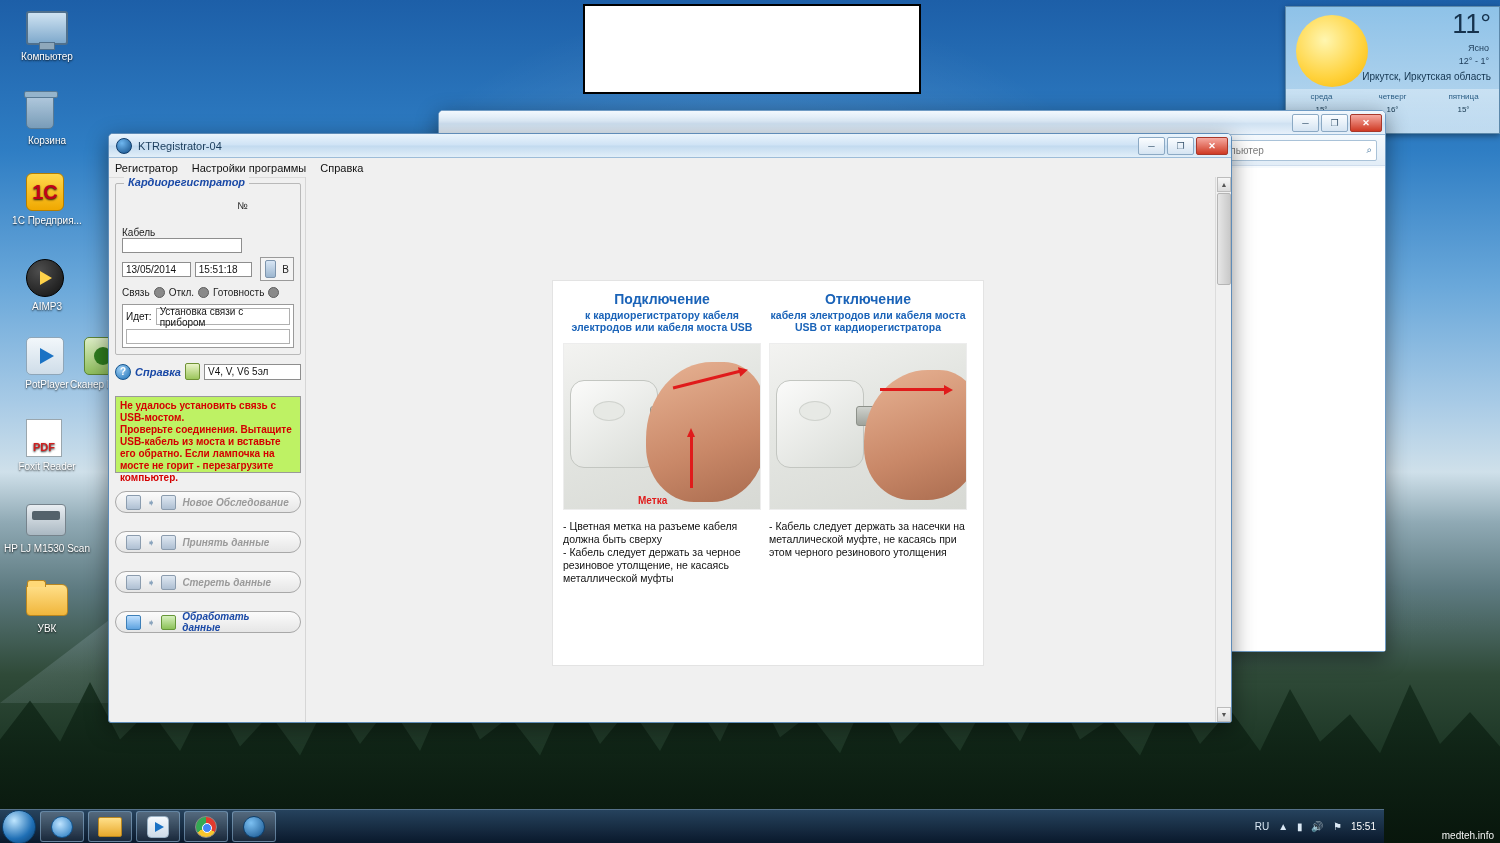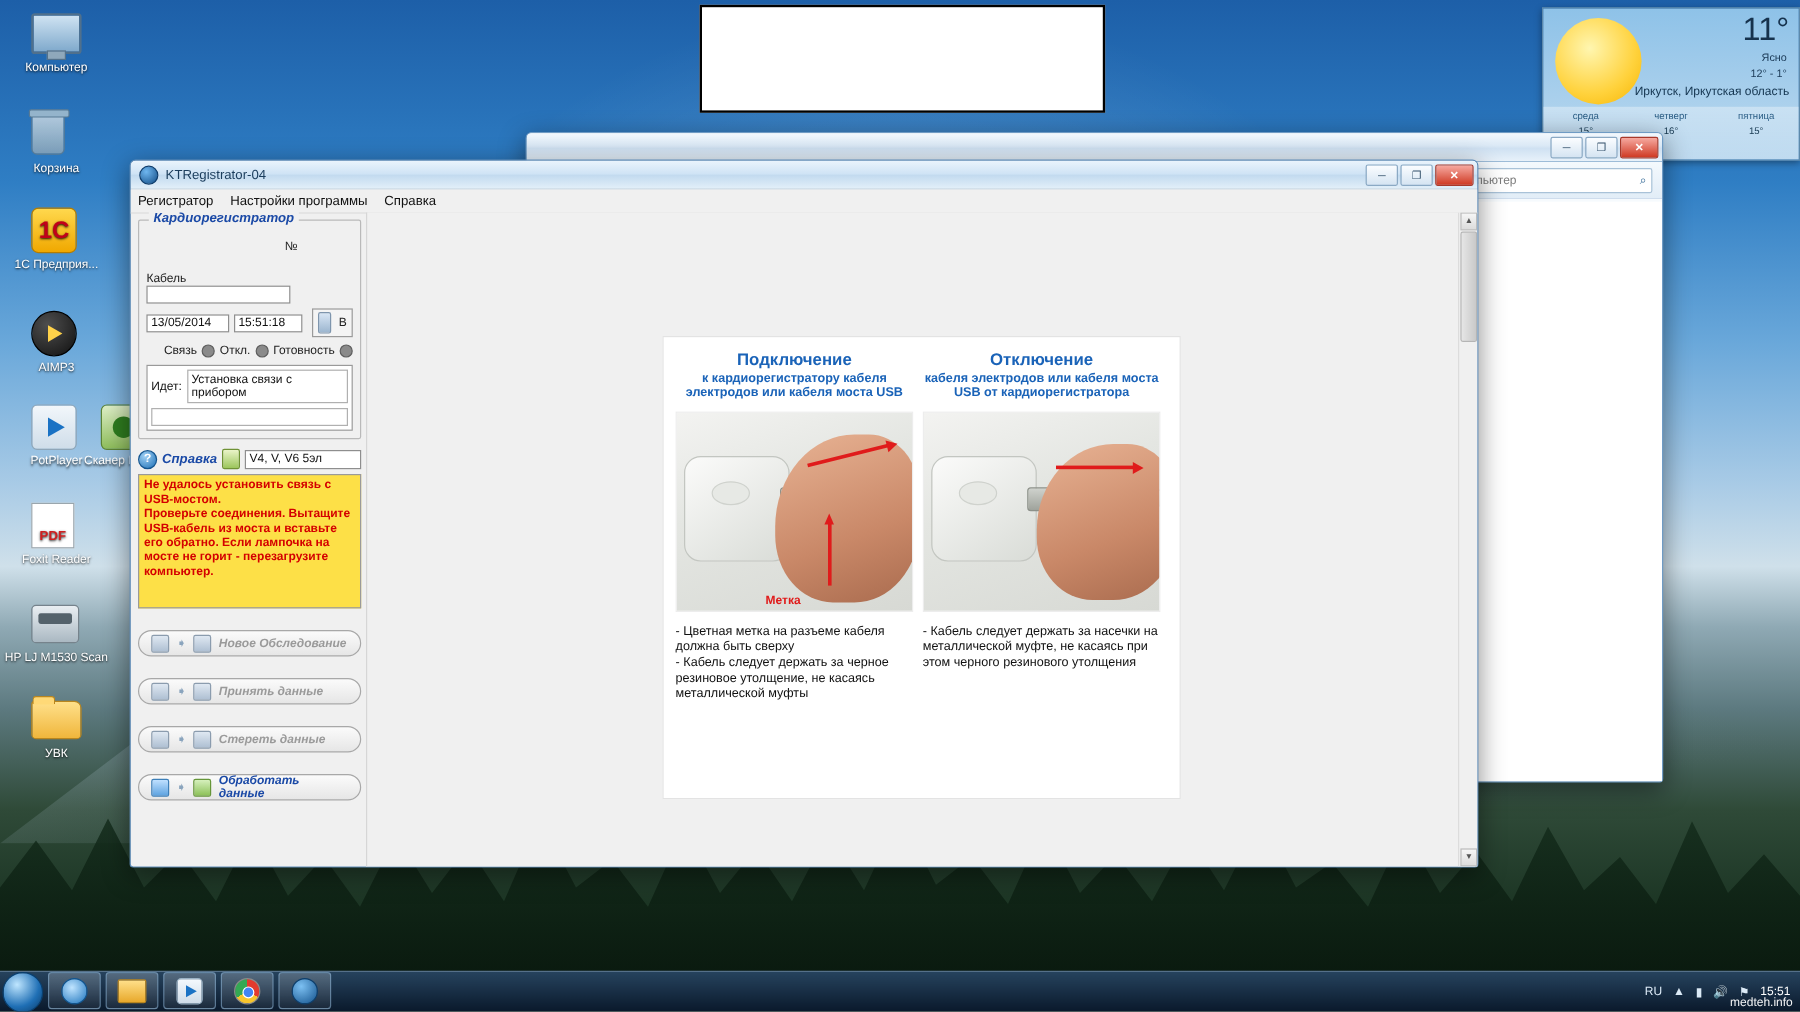--- a/index.html
+++ b/index.html
@@ -97,34 +97,34 @@
   .appbody{position:absolute;left:0;top:43px;right:0;bottom:0;display:flex;}
   .leftpane{width:196px;padding:6px 4px 6px 6px;box-sizing:border-box;}
   .rightpane{flex:1;background:#f0f0f0;border-left:1px solid #d6d6d6;position:relative;overflow:hidden;}
 
   .group{border:1px solid #b9b9b9;background:#f0f0f0;border-radius:2px;position:relative;padding:6px;}
   .grouptitle{position:absolute;top:-8px;left:8px;background:#f0f0f0;padding:0 4px;font-size:11px;font-style:italic;font-weight:bold;color:#1a49a6;}
   .fieldrow{display:flex;align-items:center;gap:4px;margin-top:4px;}
   .lbl9{font-size:10px;color:#222;}
   .inp{border:1px solid #8e8e8e;background:#fff;height:15px;font-size:10px;color:#111;
        display:flex;align-items:center;padding:0 3px;box-sizing:border-box;}
-  .leds{display:flex;align-items:center;gap:4px;margin-top:6px;font-size:10px;color:#222;justify-content:flex-end;}
+  .leds{display:flex;align-items:center;gap:4px;margin-top:6px;font-size:10px;color:#222;}
   .led{width:9px;height:9px;border-radius:50%;background:#8a8a8a;border:1px solid #5e5e5e;display:inline-block;}
   .statusbox{border:1px solid #9a9a9a;background:#fff;margin-top:6px;padding:3px;}
   .statusline{font-size:10px;color:#111;display:flex;gap:4px;align-items:center;}
-  .statusline .val{border:1px solid #b0b0b0;background:#fff;flex:1;height:28px;font-size:10px;padding:0 3px;box-sizing:border-box;display:flex;align-items:center;}
+  .statusline .val{border:1px solid #b0b0b0;background:#fff;flex:1;height:17px;font-size:10px;padding:0 3px;box-sizing:border-box;display:flex;align-items:center;}
   .progress{height:13px;border:1px solid #b0b0b0;background:#fff;margin-top:4px;}
 
   .helpbar{display:flex;align-items:center;gap:4px;margin-top:8px;}
   .helpicon{width:14px;height:14px;border-radius:50%;background:radial-gradient(circle at 35% 30%,#9fd0f5,#1c6fb5);color:#fff;font-size:10px;font-weight:bold;display:flex;align-items:center;justify-content:center;border:1px solid #14558f;}
   .helplink{font-size:11px;color:#1a49a6;font-style:italic;font-weight:bold;}
   .manicon{width:13px;height:15px;background:linear-gradient(180deg,#eaf4c8,#9cc65c);border:1px solid #6f9235;border-radius:2px;}
   .combo{flex:1;height:16px;border:1px solid #8e8e8e;background:#fff;font-size:10px;color:#111;display:flex;align-items:center;padding:0 3px;box-sizing:border-box;}
 
-  .errbox{margin-top:4px;border:1px solid #9a9a9a;background:#fde047;height:112px;padding:3px 4px;box-sizing:border-box;}
+  .errbox{margin-top:16px;border:1px solid #9a9a9a;background:#bef264;height:77px;padding:3px 4px;box-sizing:border-box;}
   .errtext{color:#d40000;font-size:10px;font-weight:bold;line-height:12px;}
 
   .bigbtn{margin-top:18px;height:22px;border:1px solid #a8a8a8;border-radius:11px;
      background:linear-gradient(180deg,#fbfbfb,#e6e6e6);display:flex;align-items:center;gap:6px;padding:0 10px;box-sizing:border-box;}
   .bigbtn .t{font-size:10px;font-weight:bold;font-style:italic;color:#9a9a9a;}
   .bigbtn.enabled .t{color:#1a49a6;}
   .mini{width:13px;height:13px;border-radius:2px;background:linear-gradient(180deg,#dfe8f2,#aebfd2);border:1px solid #8b9cae;}
   .mini.blue{background:linear-gradient(180deg,#bfe0ff,#5ea3e0);border-color:#3d7fb8;}
   .mini.green{background:linear-gradient(180deg,#d6f0bd,#8cc158);border-color:#669639;}
   .arr{font-size:10px;color:#8aa4bd;}
@@ -150,23 +150,23 @@
   .vararrow:after{content:"";position:absolute;left:-3px;top:-8px;border-bottom:9px solid #e01b1b;border-left:4.5px solid transparent;border-right:4.5px solid transparent;}
   .metka{position:absolute;left:74px;bottom:3px;font-size:10px;font-weight:bold;color:#e01b1b;}
   .note{margin-top:10px;text-align:left;font-size:10.5px;color:#111;line-height:13px;}
 
   
   .vscroll{position:absolute;right:0;top:0;width:15px;bottom:0;background:#f0f0f0;border-left:1px solid #dcdcdc;}
   .vscroll .thumb{position:absolute;left:1px;top:16px;width:12px;height:90px;background:linear-gradient(90deg,#e6e6e6,#c9c9c9);border:1px solid #b5b5b5;border-radius:2px;}
   .vscroll .ar{position:absolute;left:1px;width:12px;height:13px;background:linear-gradient(180deg,#f6f6f6,#dcdcdc);border:1px solid #bcbcbc;font-size:7px;color:#555;display:flex;align-items:center;justify-content:center;}
 
   
-  .taskbar{position:absolute;left:0;bottom:0;width:1500px;height:33px;
+  .taskbar{position:absolute;left:0;bottom:0;width:1384px;height:33px;
      background:linear-gradient(180deg,rgba(40,70,100,.92),rgba(10,25,45,.95));
-     border-top:1px solid rgba(160,200,230,.5);display:flex;}
+     border-top:1px solid rgba(160,200,230,.5);display:flex;align-items:center;}
   .startorb{width:32px;height:32px;border-radius:50%;margin-left:2px;
      background:radial-gradient(circle at 35% 30%,#bfe6ff,#1f6fb5 60%,#0b3a66);border:1px solid #0a3f6e;}
   .tbitem{width:42px;height:29px;margin-left:4px;border:1px solid rgba(140,180,215,.55);border-radius:3px;
      background:linear-gradient(180deg,rgba(255,255,255,.22),rgba(255,255,255,.06));display:flex;align-items:center;justify-content:center;}
   .tray{margin-left:auto;display:flex;align-items:center;gap:9px;padding-right:8px;color:#dbe9f5;font-size:10px;}
   .clock{text-align:center;line-height:11px;color:#fff;font-size:10px;}
   .wm{position:absolute;right:6px;bottom:2px;color:#fff;font-size:10px;opacity:.95;}
   .ie{width:20px;height:20px;border-radius:50%;background:radial-gradient(circle at 40% 35%,#bfe4ff,#1d74bd);border:1px solid #12558f;}
   .expl{width:22px;height:18px;background:linear-gradient(180deg,#ffe08a,#e8a92c);border:1px solid #b9861f;border-radius:2px;}
   .pot2{width:20px;height:20px;border-radius:4px;background:linear-gradient(180deg,#f4f9fd,#cfdce8);border:1px solid #9ab1c4;position:relative;}

